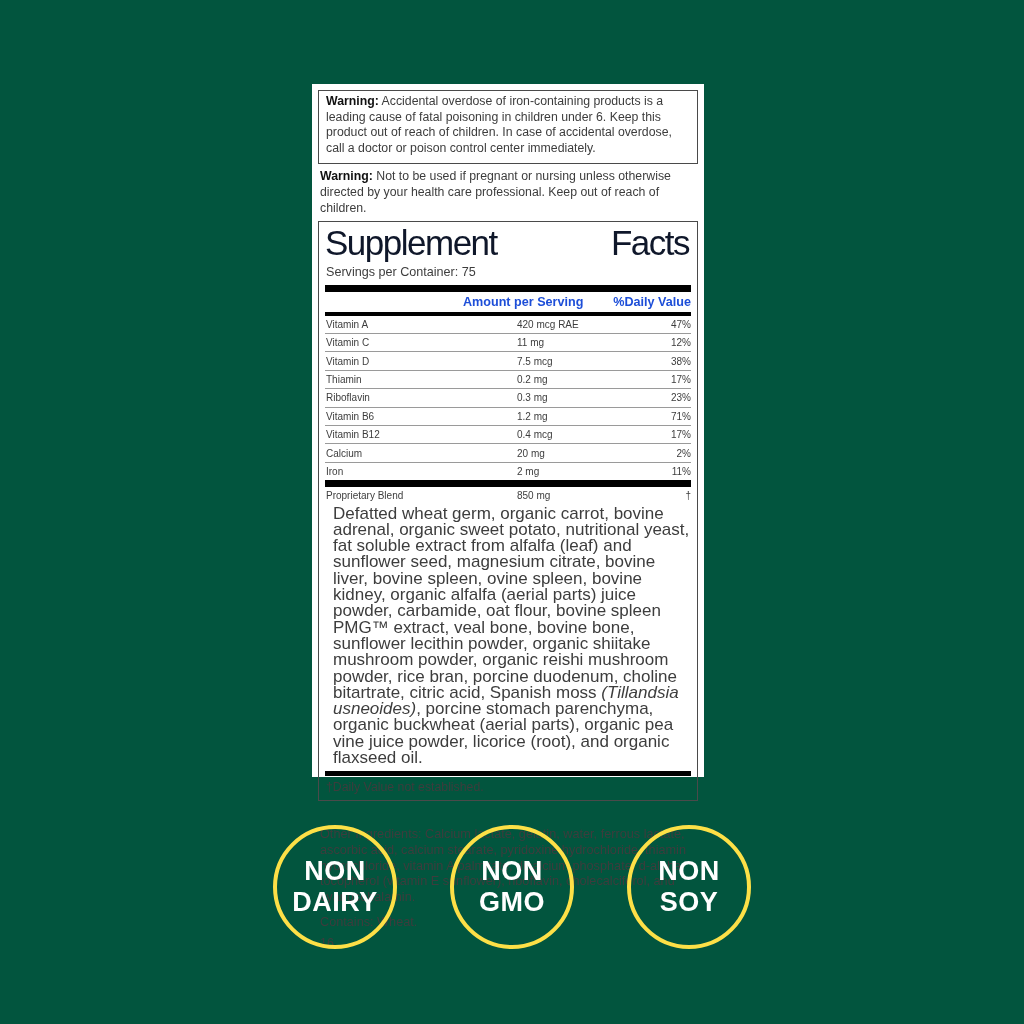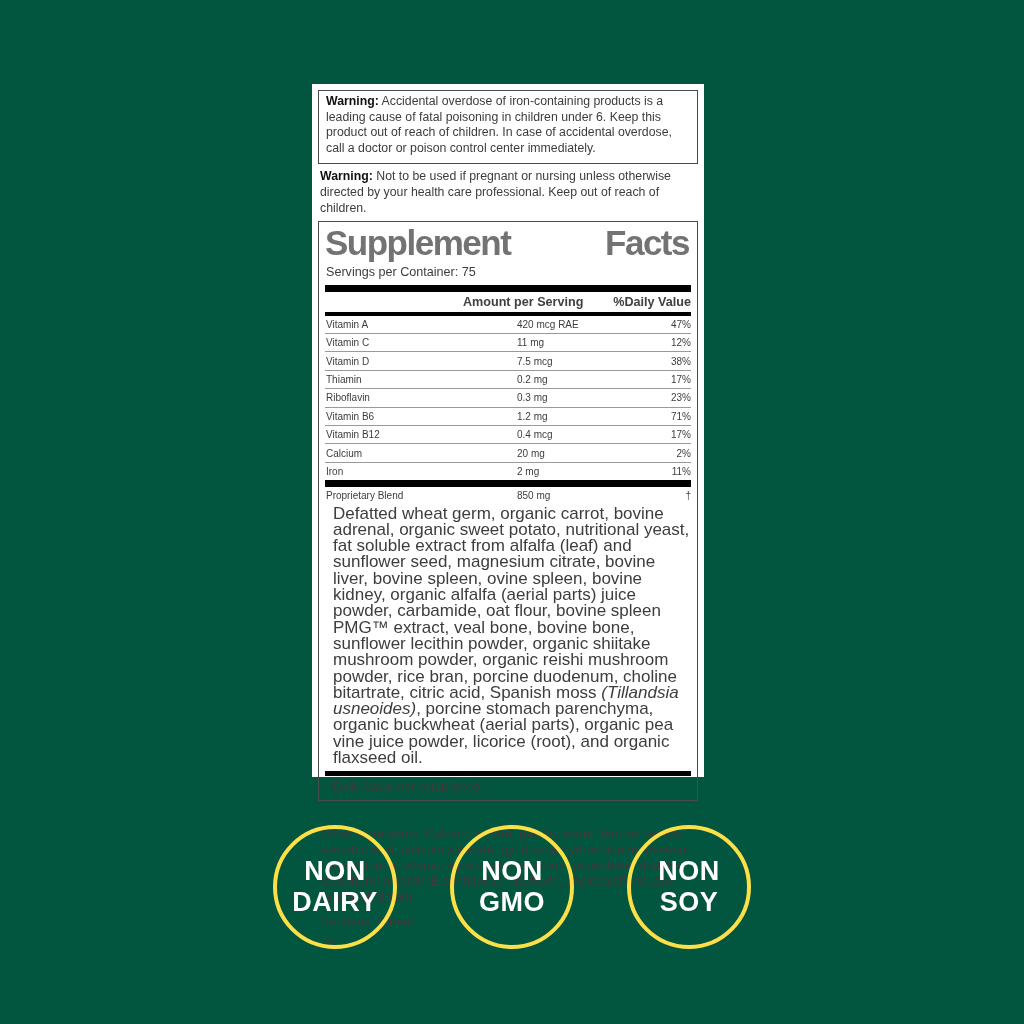--- a/index.html
+++ b/index.html
@@ -37,38 +37,38 @@
   .warn-head { font-weight: bold; color: #111; }
   .sf-box {
     border: 1px solid #4a4a4a;
     padding: 2px 6px 5px 6px;
     margin-top: 1px;
   }
   .sf-title {
     display: flex;
     justify-content: space-between;
     align-items: baseline;
-    font-weight: bold;
+    font-weight: normal;
     font-size: 35px;
     line-height: 38px;
     letter-spacing: -1.5px;
-    color: #737373;
+    color: #0f172a;
     padding: 0 2px 2px 0;
   }
   .serving-line {
     font-size: 12.6px;
     line-height: 16.5px;
     padding-left: 1px;
   }
   .bar7 { height: 7px; background: #000; margin-top: 4px; }
   .sf-header {
     display: flex;
     font-weight: bold;
     font-size: 12.6px;
-    color: #404040;
+    color: #1d4ed8;
     padding: 3px 0 3px 0;
     gap: 16px;
   }
   .amount-head { margin-left: 138px; }
   .dv-head { margin-left: auto; text-align: right; }
   .bar4 { height: 4px; background: #000; }
   .bar5 { height: 5px; background: #000; margin-top: 3px; }
   .nrow {
     display: flex;
     align-items: center;

